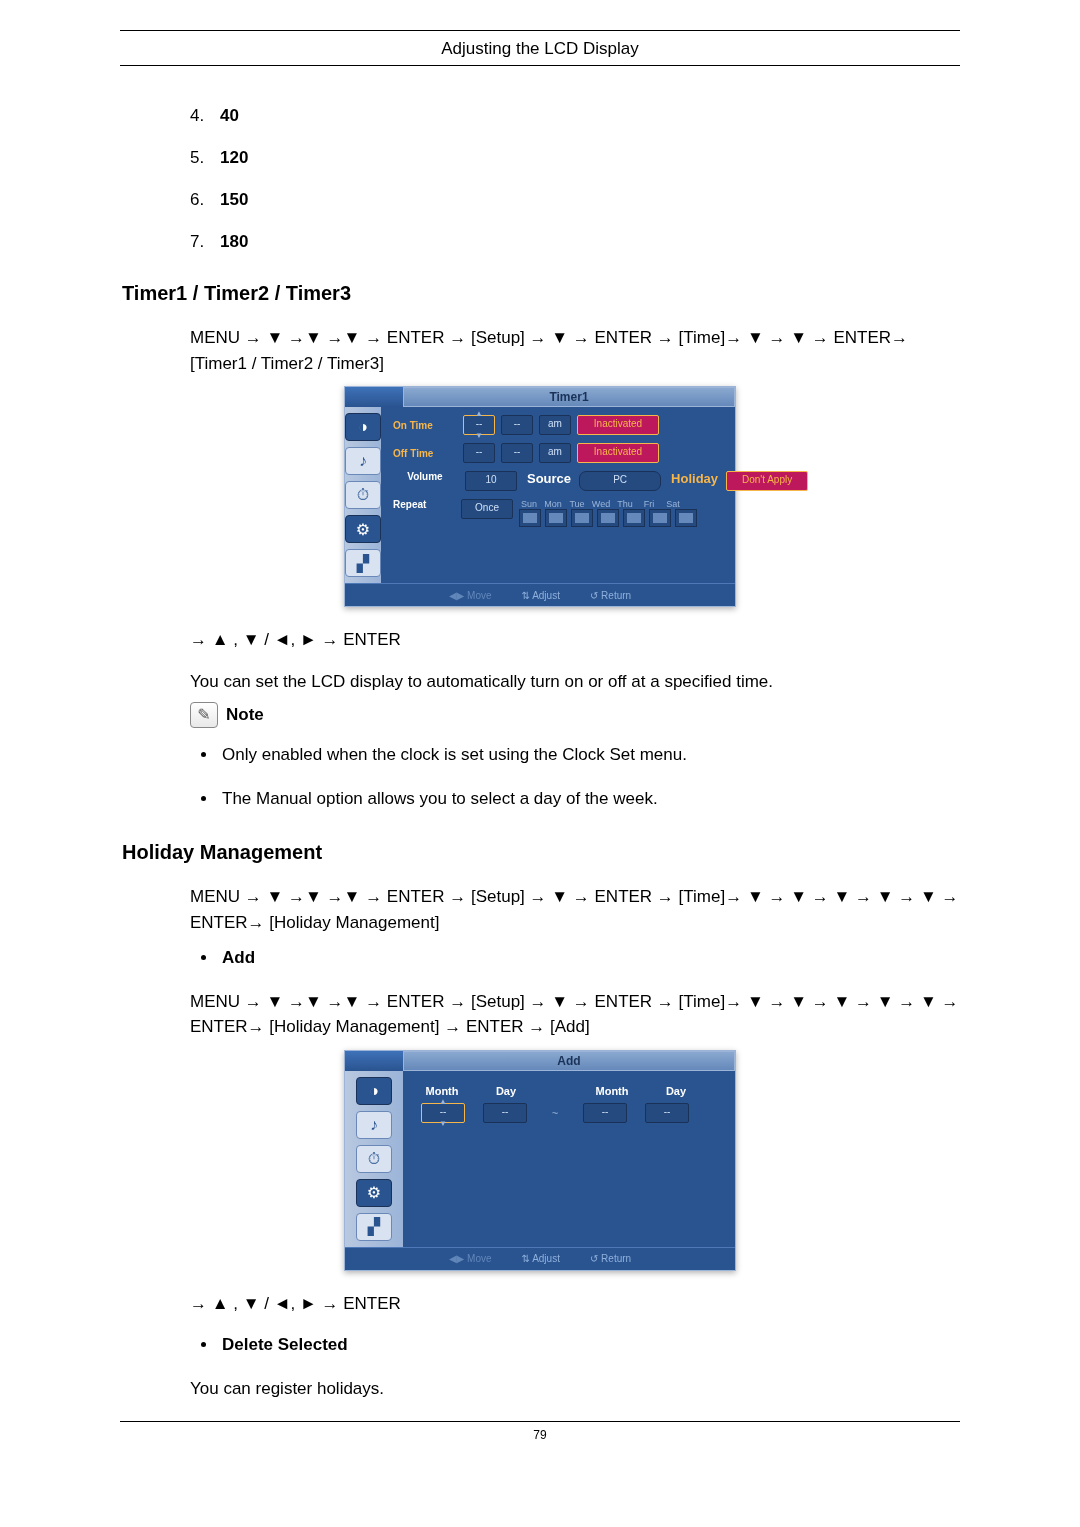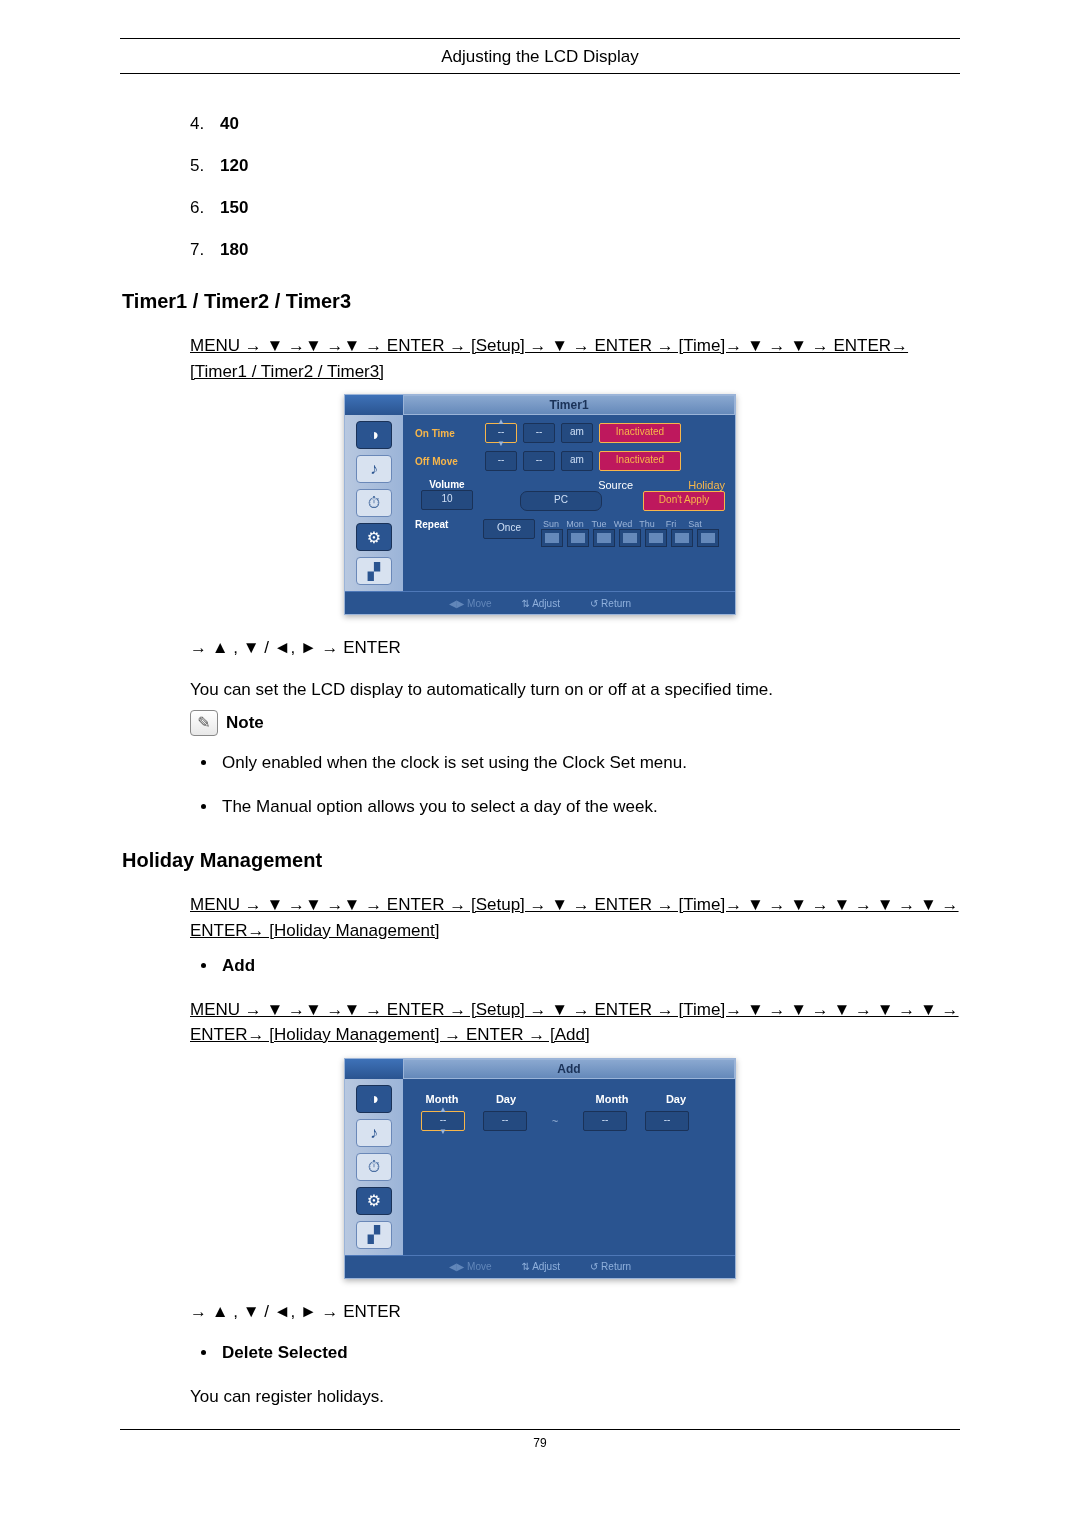--- a/index.html
+++ b/index.html
@@ -4,21 +4,21 @@
 <style>
   body {
     margin: 0;
     padding: 0;
     font-family: Arial, sans-serif;
     background: #fff;
     color: #000;
   }
   .page {
     width: 1080px;
-    margin: 8px auto;
+    margin: 0 auto;
     padding: 30px 16px;
     box-sizing: border-box;
   }
   .content-wrap {
     width: 840px;
     margin: 0 auto;
   }
   .top-rule {
     border-top: 1.5px solid #000;
     margin-bottom: 8px;
@@ -51,21 +51,20 @@
     margin: 30px 0 20px 0;
     padding-left: 2px;
   }
   .indent {
     padding-left: 70px;
     font-size: 17px;
     line-height: 1.5;
   }
   .nav-path {
     margin-bottom: 10px;
-    text-decoration: underline;
   }
   .bold { font-weight: bold; }
   .osd-wrap {
     text-align: center;
     margin: 10px 0 20px 0;
   }
   .after-nav {
     margin-top: 20px;
     margin-bottom: 16px;
   }
@@ -224,29 +223,29 @@
     color: #f7b64a;
     height: 18px;
     line-height: 16px;
     text-align: center;
     font-size: 10px;
     border-radius: 2px;
   }
   .hol-head {
     text-align: right;
     color: #f7b64a;
-    font-weight: normal;
-    font-size: 11px;
+    font-weight: bold;
+    font-size: 13px;
   }
   .triple-col {
     display: flex;
     gap: 10px;
     align-items: flex-start;
   }
-  .triple-col > div { display: flex; flex-direction: column; gap: 0; }
+  .triple-col > div { display: flex; flex-direction: row; gap: 8px; }
   .day-labels {
     display: flex;
     gap: 4px;
     font-size: 9px;
     color: #9bb4d8;
   }
   .day-labels span { width: 20px; text-align: center; }
   .day-checks {
     display: flex;
     gap: 4px;
@@ -337,21 +336,21 @@
 
             <div class="osd-row">
               <div class="osd-label">On Time</div>
               <div class="spinner sel w30">--</div>
               <div class="spinner w30">--</div>
               <div class="spinner w30">am</div>
               <div class="badge w80">Inactivated</div>
             </div>
 
             <div class="osd-row">
-              <div class="osd-label">Off Move</div>
+              <div class="osd-label">Off Time</div>
               <div class="spinner w30">--</div>
               <div class="spinner w30">--</div>
               <div class="spinner w30">am</div>
               <div class="badge w80">Inactivated</div>
             </div>
 
             <div class="triple-col">
               <div>
                 <div class="osd-label white" style="text-align:center;width:64px">Volume</div>
                 <div class="spinner w50" style="margin:0 auto">10</div>

